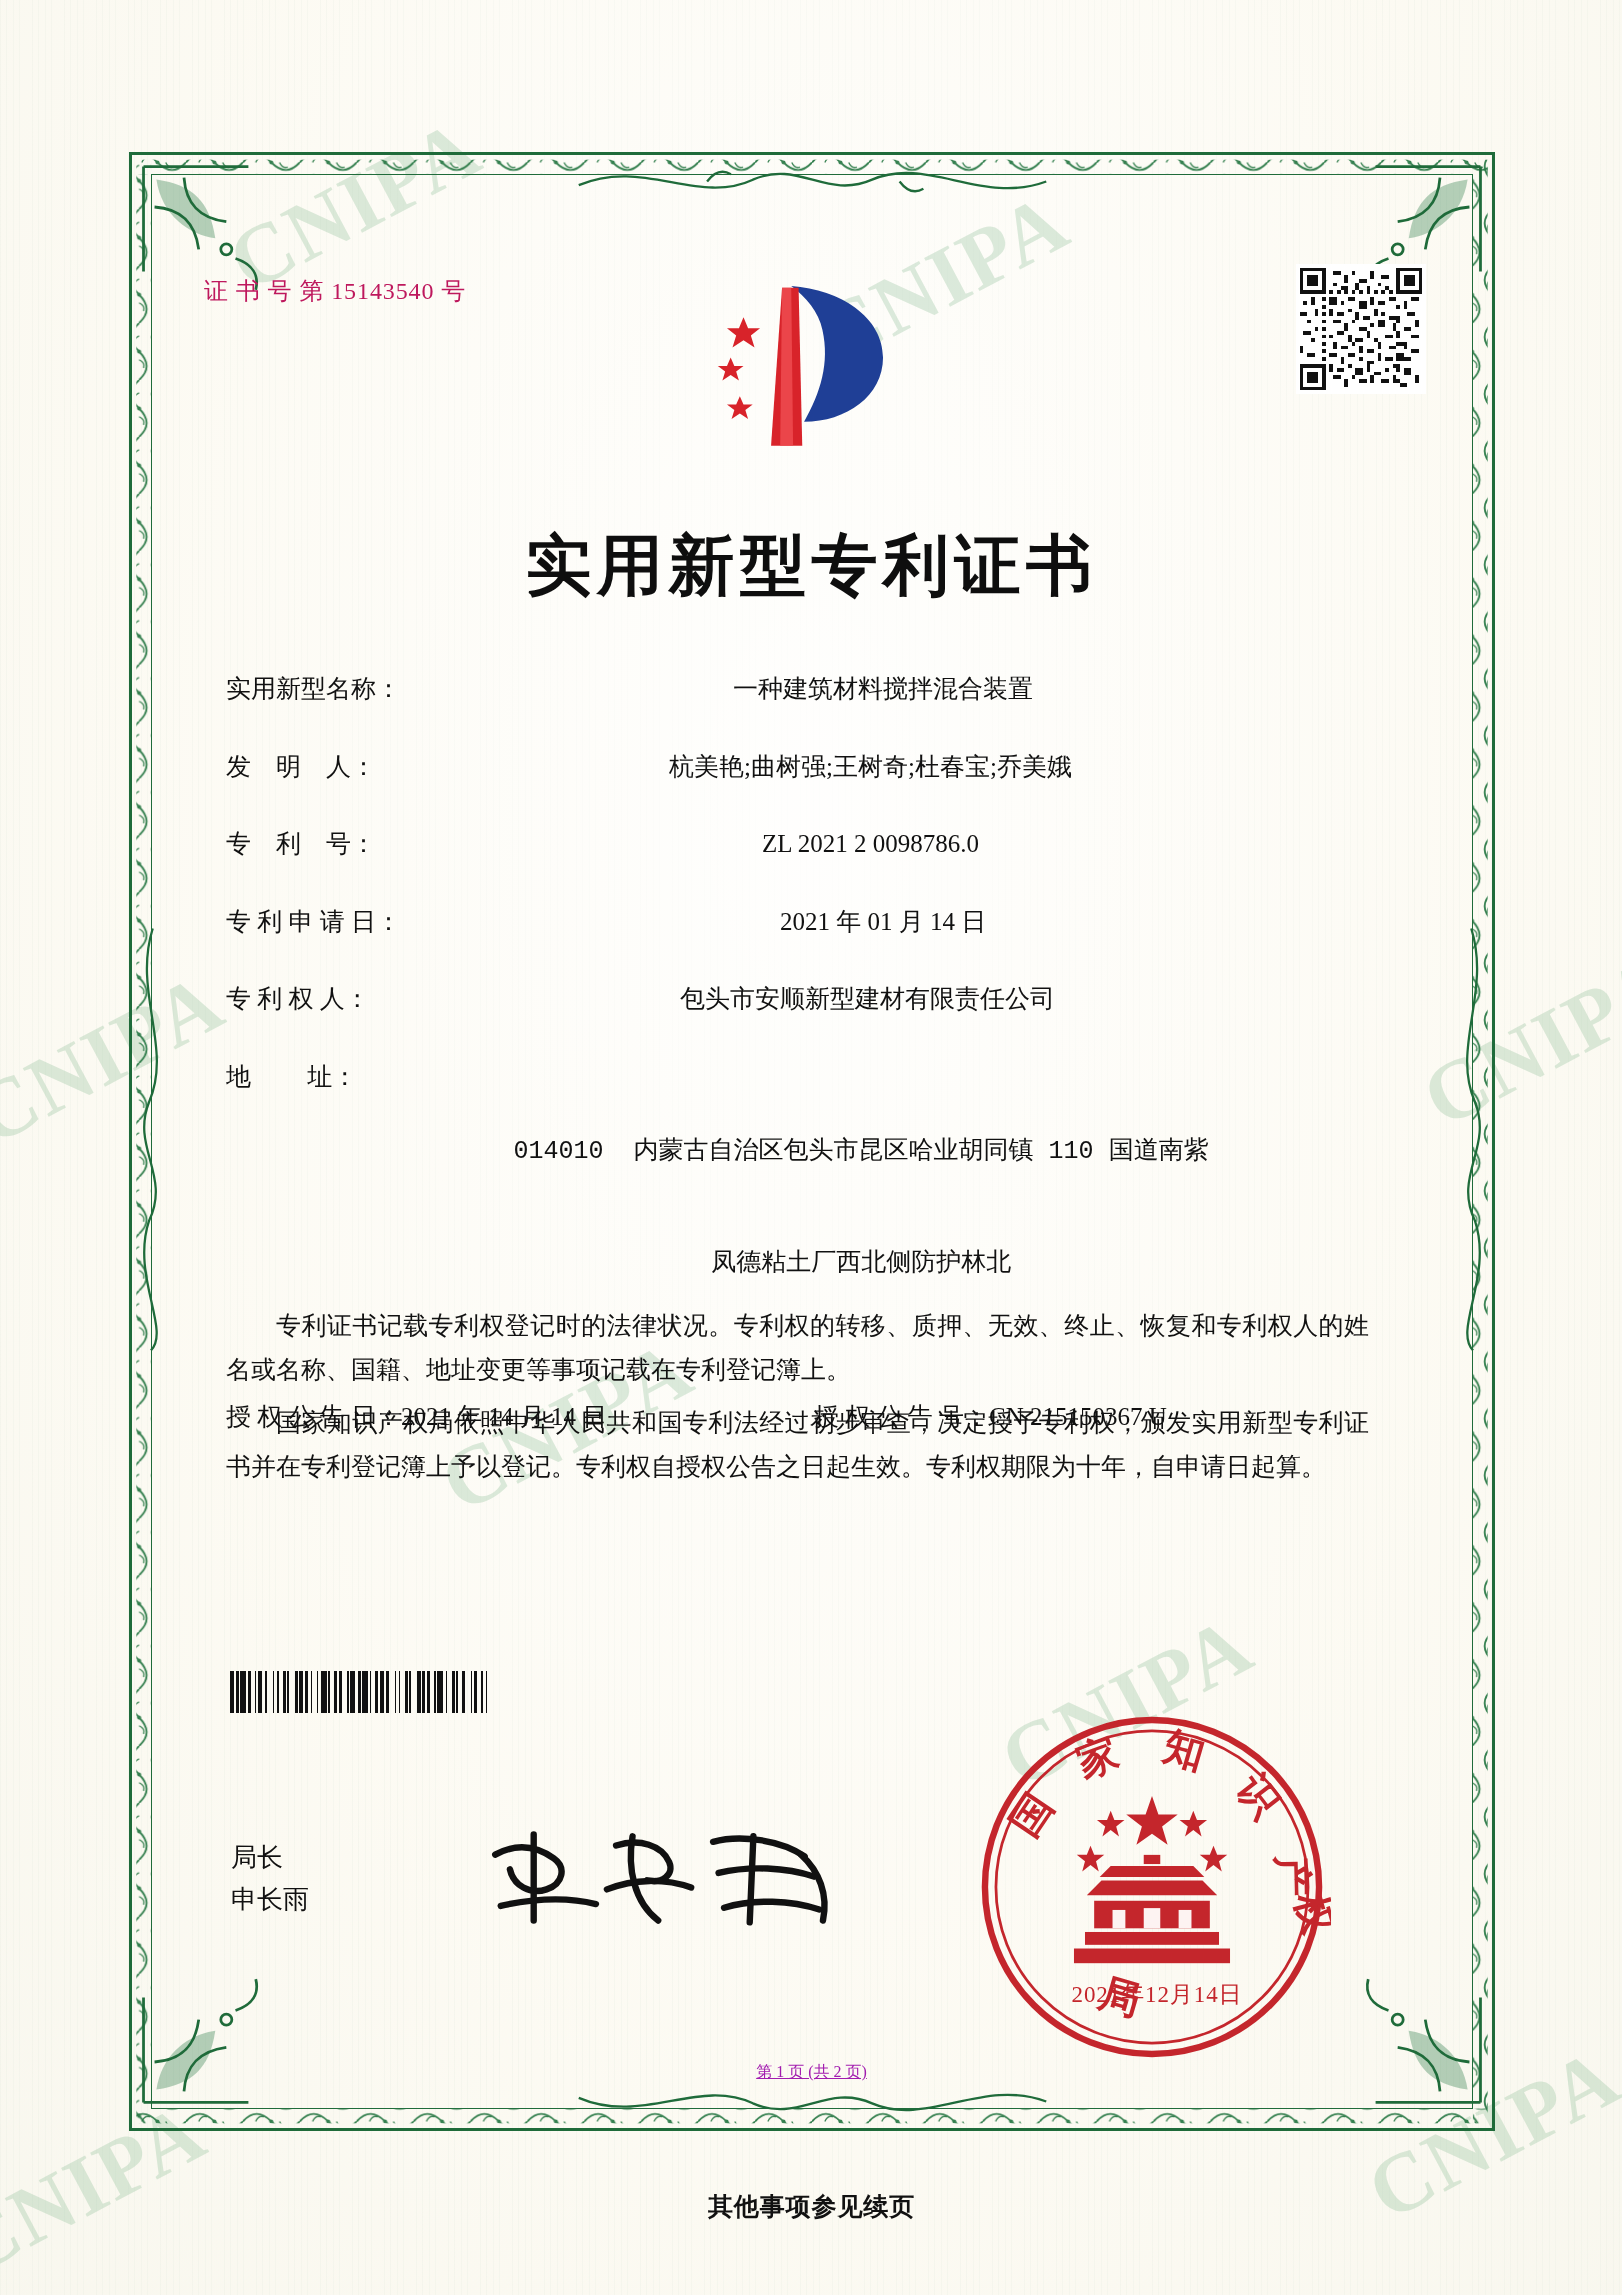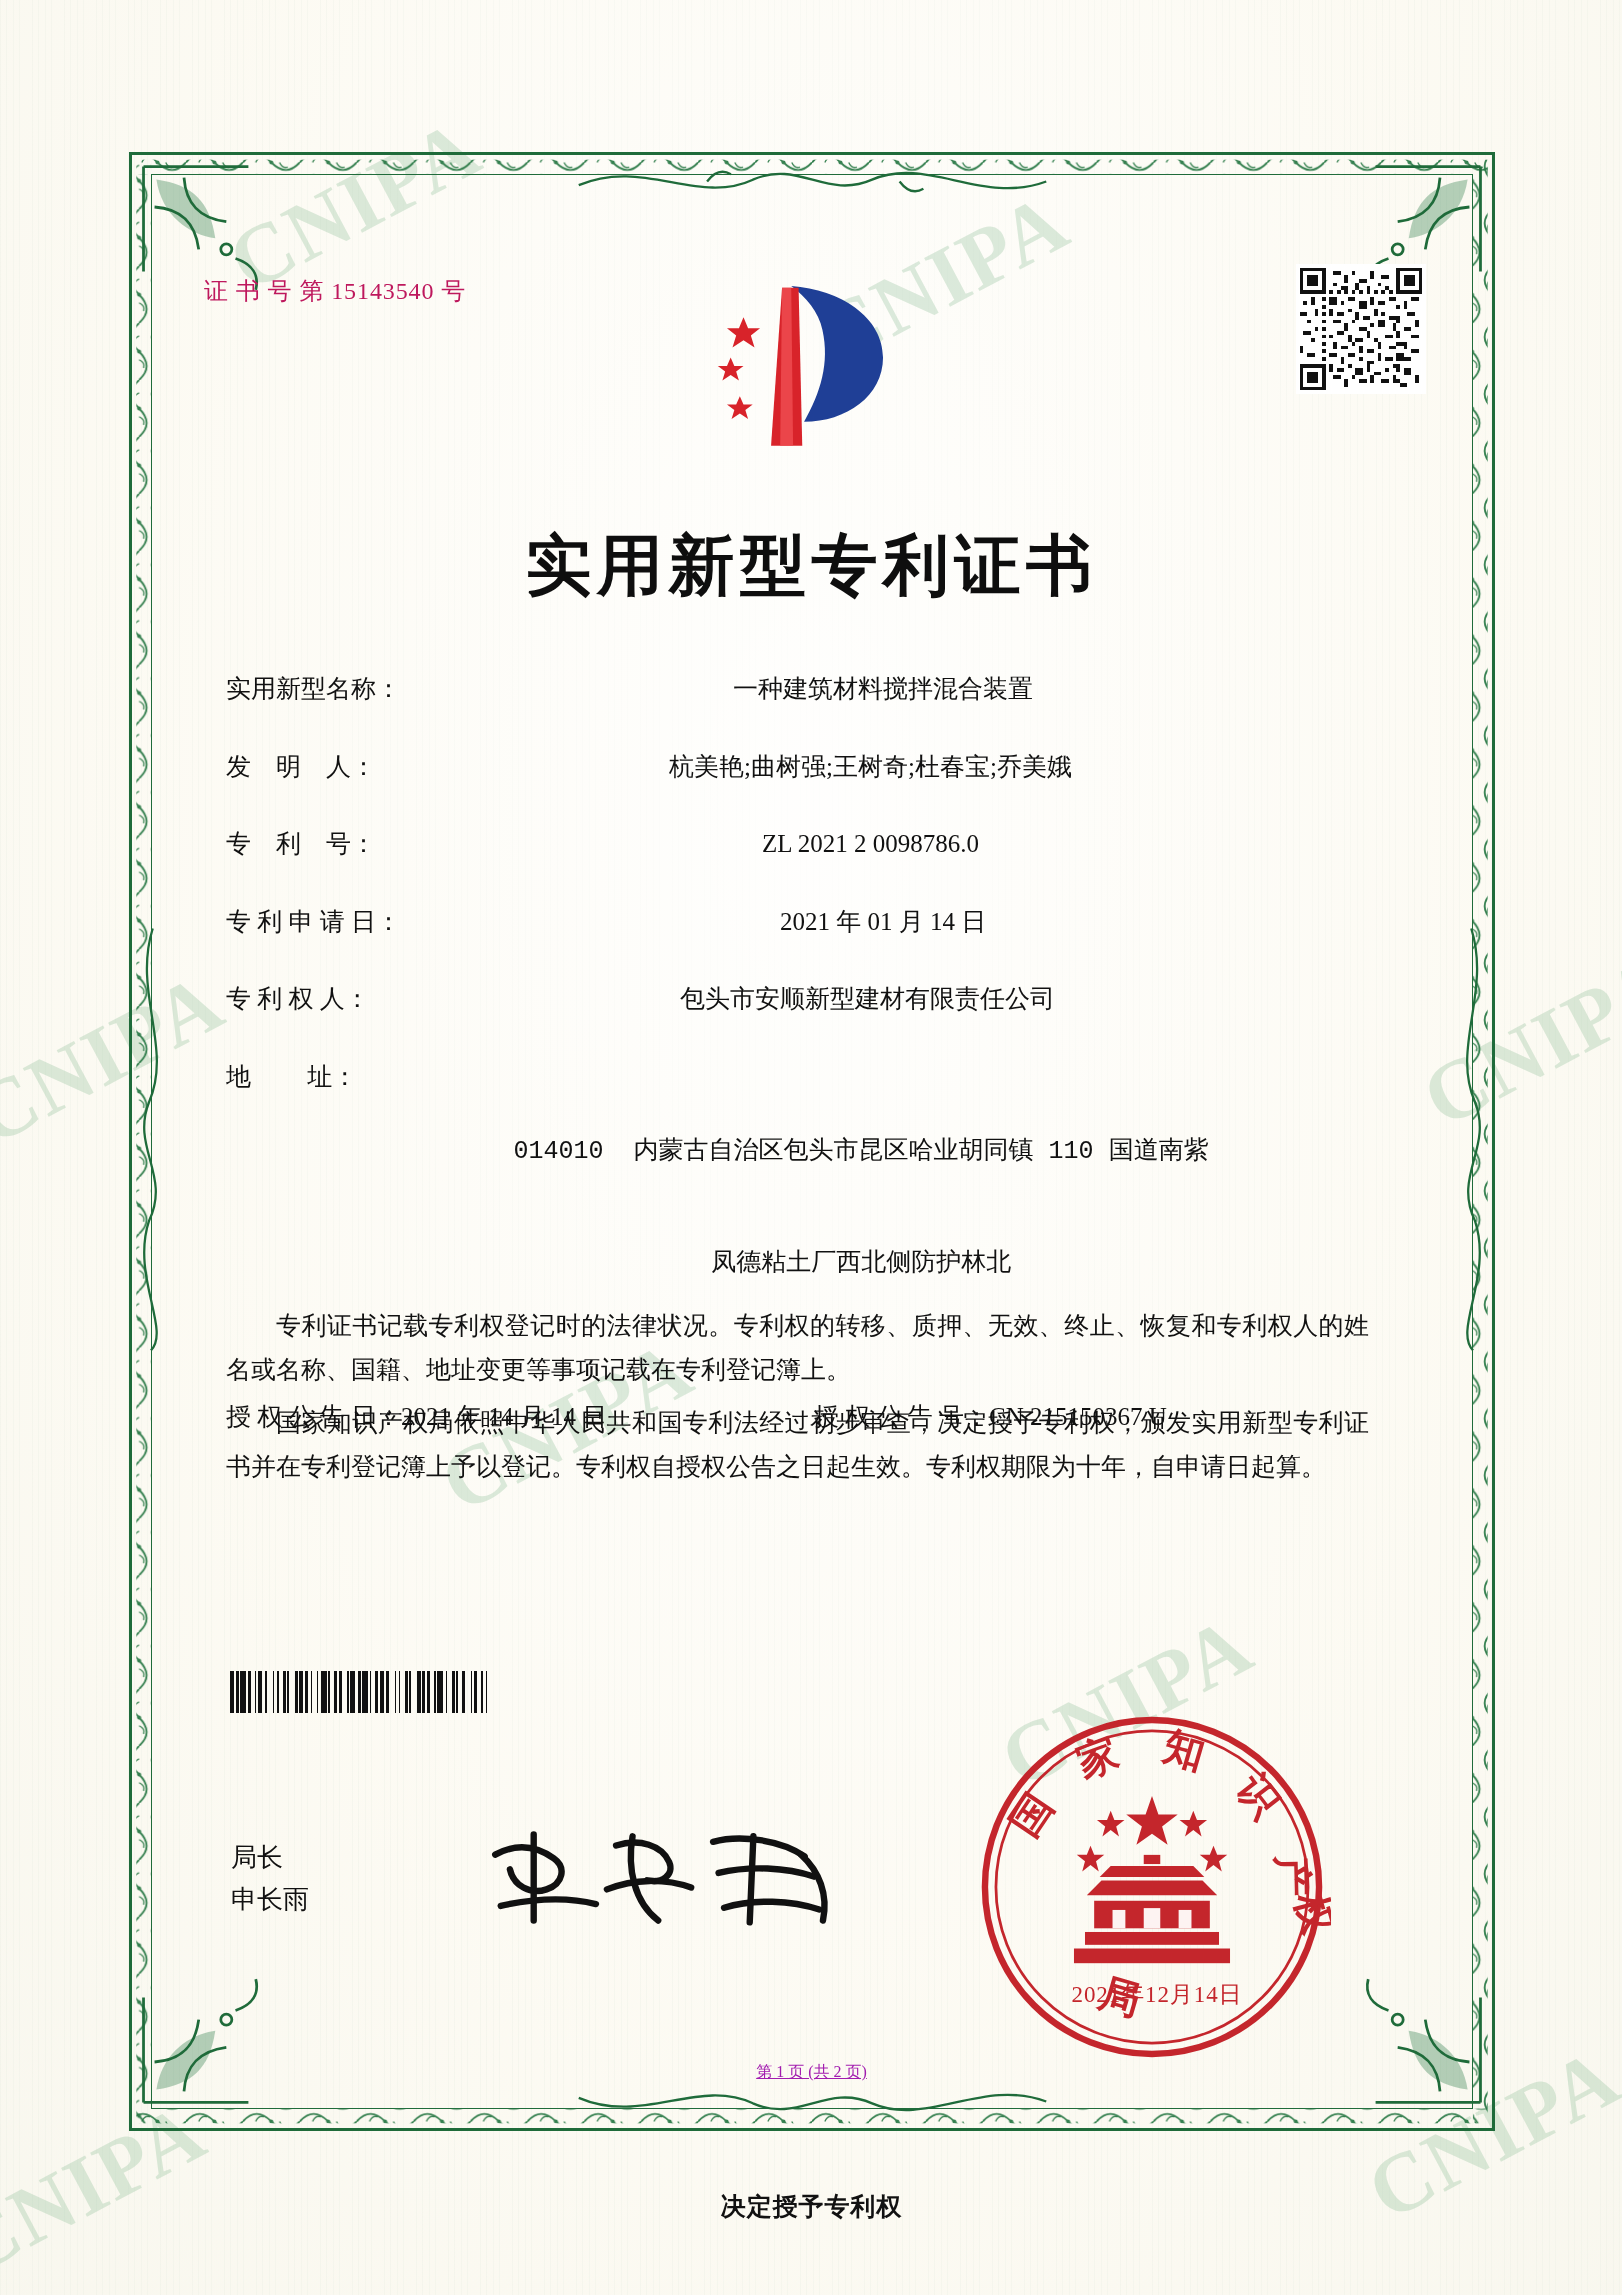--- a/index.html
+++ b/index.html
@@ -565,16 +565,16 @@
       <textPath href="#ringpath" startOffset="12%">国 家 知 识 产</textPath>
     </text>
     <text font-family="'Liberation Serif', serif" font-size="44" font-weight="bold" fill="#c4262c">
       <textPath href="#ringpath-b" startOffset="36%">局</textPath>
     </text>
     <text font-family="'Liberation Serif', serif" font-size="44" font-weight="bold" fill="#c4262c" transform="translate(352,206) rotate(75)">权</text>
   </svg>
   <div id="seal-date">2021年12月14日</div>
 
   <div id="page-num">第 1 页 (共 2 页)</div>
-  <div id="continued">决定授予专利权</div>
+  <div id="continued">其他事项参见续页</div>
 
 </div>
 
 
 </body></html>

